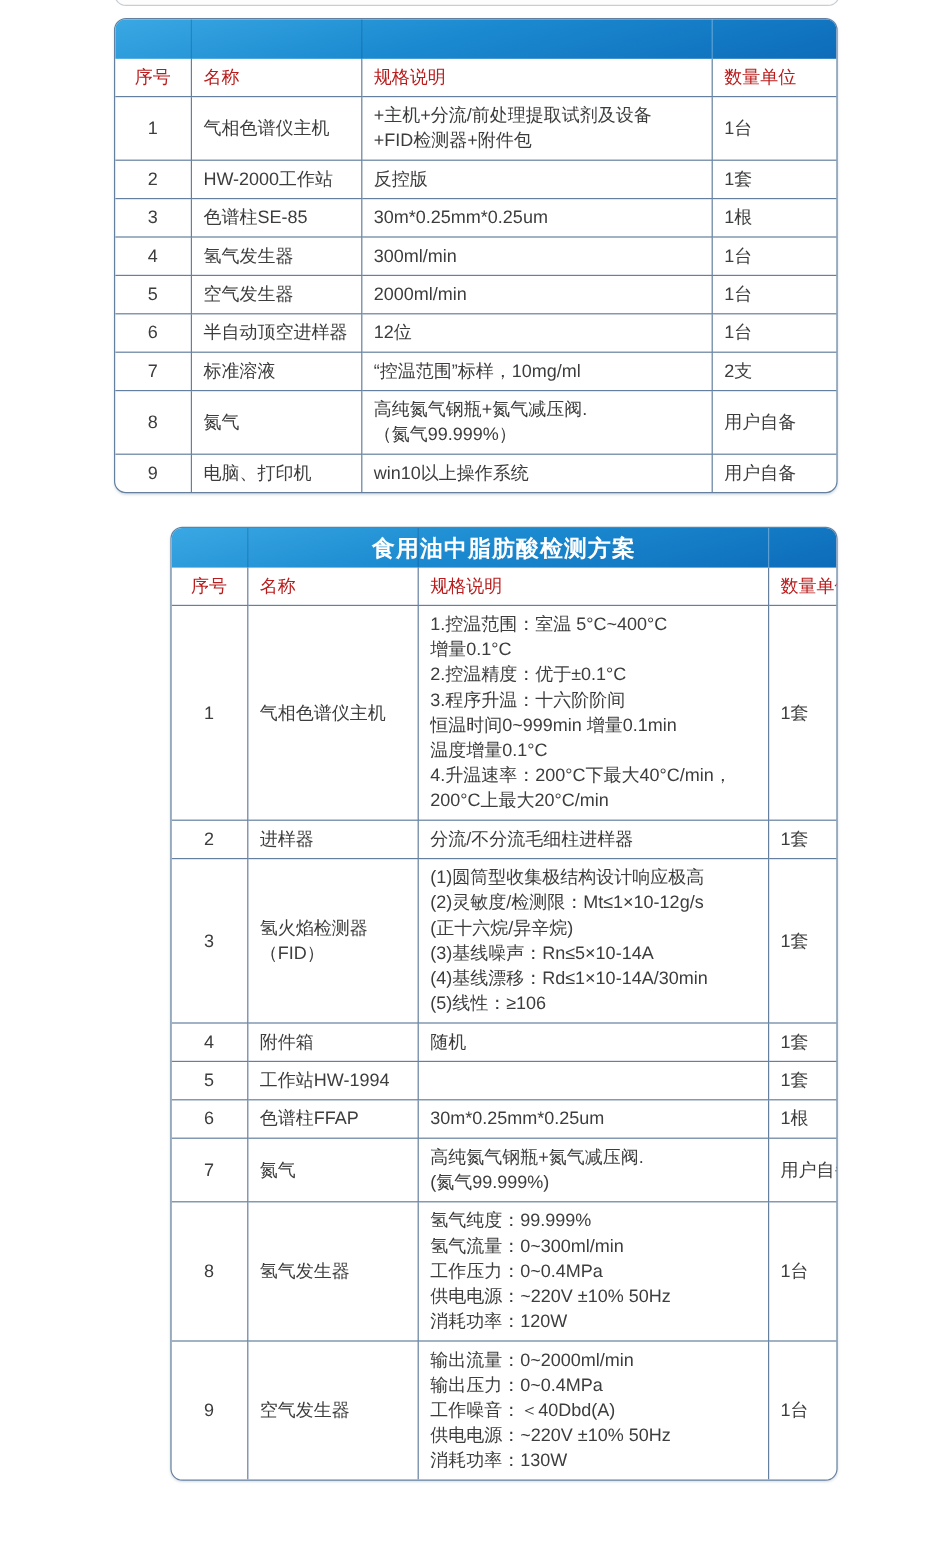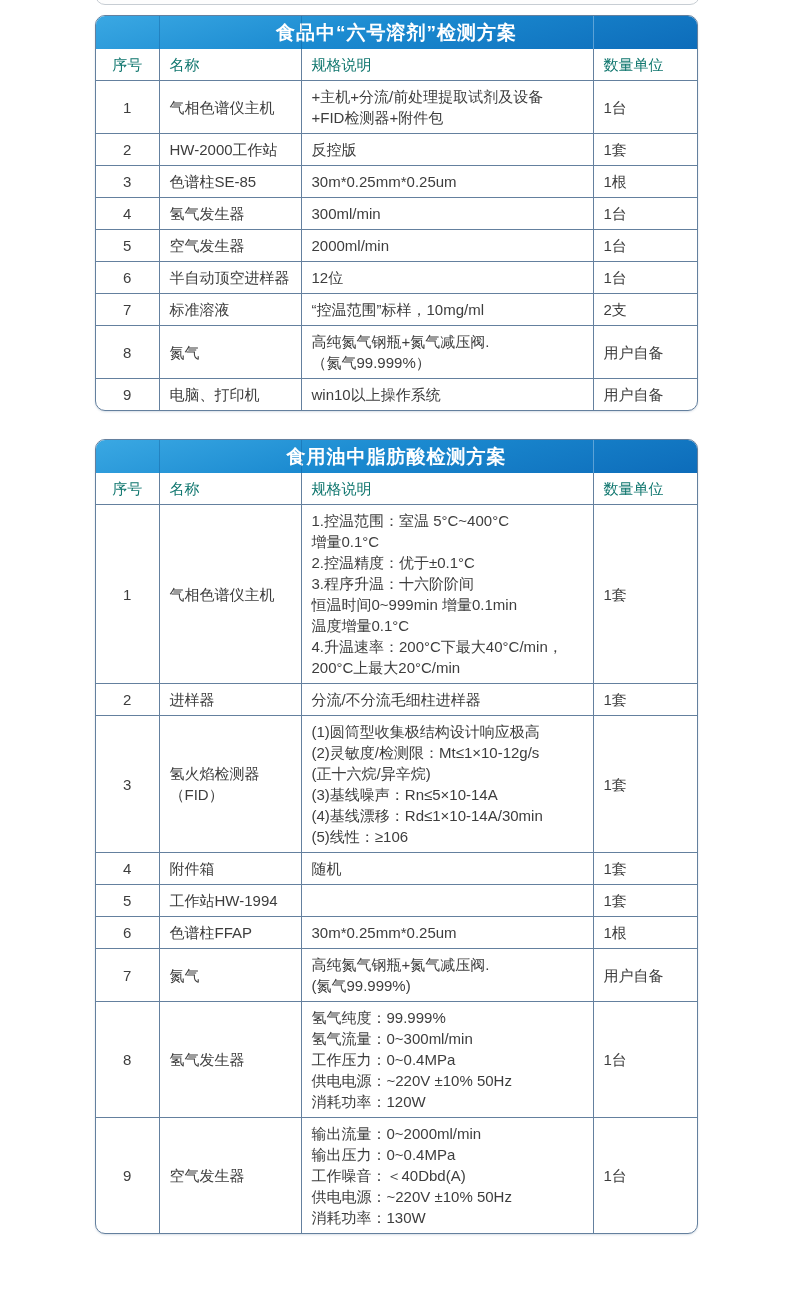--- a/index.html
+++ b/index.html
@@ -32,21 +32,21 @@
     top: 15px;
     width: 603px;
   }
   .panel {
     border: 1px solid #64809e;
     border-radius: 10px;
     overflow: hidden;
     background: #ffffff;
     box-shadow: 0 1px 2px rgba(100,128,158,0.25);
   }
-  .panel + .panel { margin-top: 28px; }
+  .panel + .panel { margin-top: 28px; margin-left: 47px; }
   .panel-title {
     position: relative;
     height: 33px;
     background: linear-gradient(165deg, #3aa8e3 0%, #1b8ad0 45%, #0d6cba 100%);
     color: #ffffff;
     font-weight: bold;
     font-size: 19px;
     letter-spacing: 1px;
     display: flex;
     align-items: center;
@@ -73,21 +73,21 @@
     border: 1px solid #64809e;
     line-height: 21px;
     vertical-align: middle;
     padding: 5px 10px;
   }
   table.spec th {
     border-top: 0;
     font-weight: normal;
     text-align: left;
     height: 19px;
-    color: #0f766e;
+    color: #b91c1c;
   }
   table.spec th:first-child, table.spec td:first-child { border-left: 0; text-align: center; padding-left: 4px; padding-right: 4px; }
   table.spec th:last-child, table.spec td:last-child { border-right: 0; }
   table.spec tr:last-child td { border-bottom: 0; }
   col.c-idx  { width: 63px;  }
   col.c-name { width: 142px; }
   col.c-spec { width: 292px; }
   col.c-qty  { width: 106px; }
   td.cell-spec { white-space: pre-line; }
   td.cell-plain { height: 21px; }
@@ -98,21 +98,20 @@
 <div class="page">
   <div class="top-remnant"></div>
 
   <div class="content">
 
     <div class="panel">
       <div class="panel-title">
         <div class="title-sep s1"></div>
         <div class="title-sep s2"></div>
         <div class="title-sep s3"></div>
-        <span>食品中“六号溶剂”检测方案</span>
       </div>
       <table class="spec">
         <colgroup>
             <col class="c-idx">
             <col class="c-name">
             <col class="c-spec">
             <col class="c-qty">
           </colgroup>
       <thead>
             <tr>

